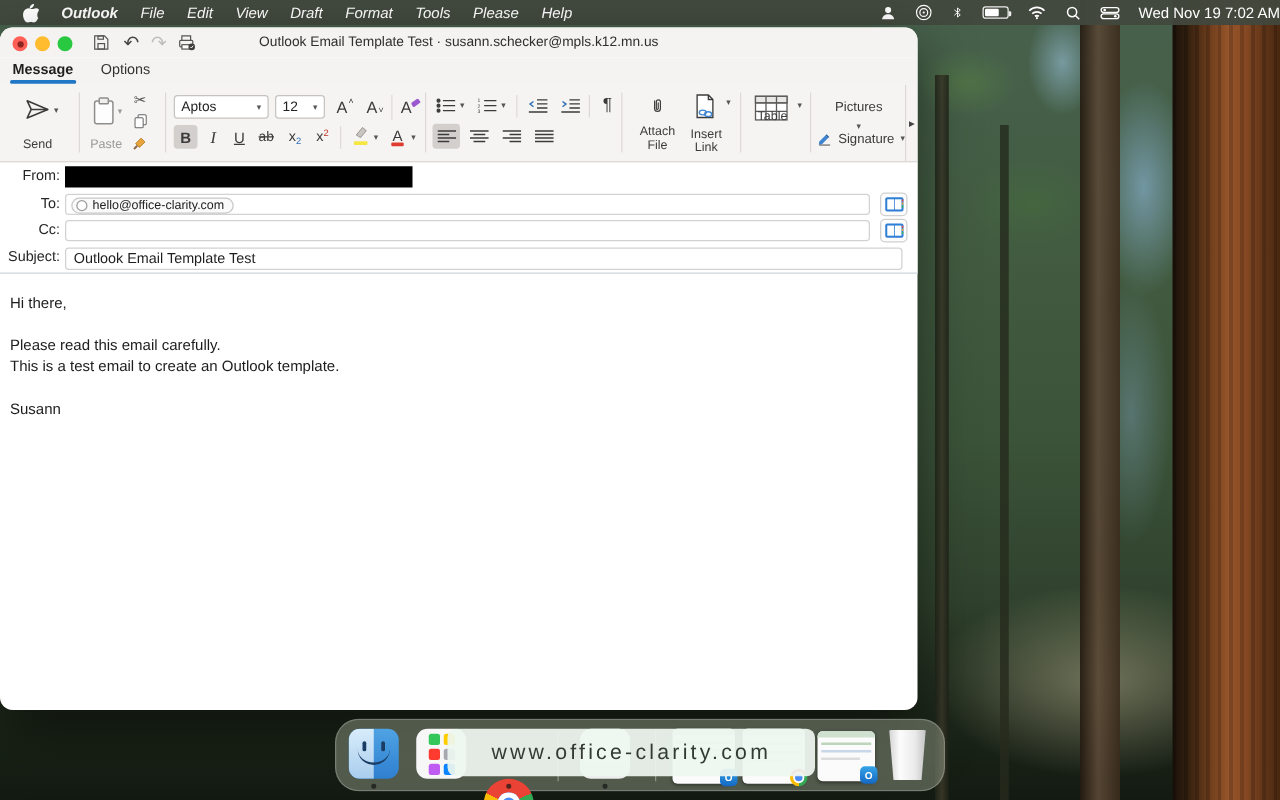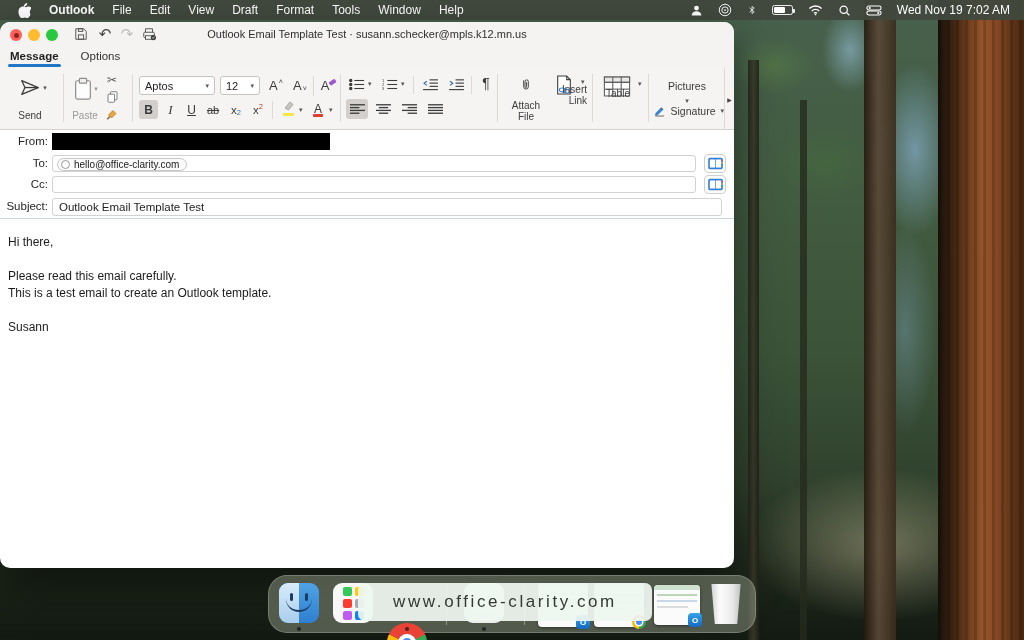--- a/index.html
+++ b/index.html
@@ -22,22 +22,22 @@
   .trunk-mid { left:864px; top:0; width:32px; height:640px;
     background: linear-gradient(90deg,#241a10,#5a4836 45%,#3a2b1c 100%); opacity:.92; }
   .trunk-thin1 { left:748px; top:60px; width:11px; height:580px; background:linear-gradient(90deg,#20251a,#3c3a2a,#1e2117); opacity:.85; }
   .trunk-thin2 { left:800px; top:100px; width:7px; height:540px; background:#262b1d; opacity:.8; }
   .foliage { left:734px; top:18px; width:130px; height:240px;
     background: radial-gradient(ellipse 60px 40px at 30% 20%, rgba(90,130,70,.55), transparent 70%),
                 radial-gradient(ellipse 70px 50px at 70% 60%, rgba(70,110,60,.5), transparent 70%); }
   
   #menubar { position:absolute; left:0; top:0; width:1024px; height:20px;
     background:rgba(66,72,61,.96); display:flex; align-items:center; color:#fff; font-size:12px; }
-  #menubar .left { display:flex; align-items:center; gap:18px; padding-left:18px; }
-  #menubar .right { margin-left:auto; display:flex; align-items:center; gap:15px; padding-right:14px; }
+  #menubar .left { display:flex; align-items:center; gap:18px; padding-left:18px;font-style:italic; }
+  #menubar .right { margin-left:auto; display:flex; align-items:center; gap:15px; }
   .menu-item { cursor:default; }
   .menu-item.app { font-weight:bold; }
   .clock { font-size:12px; }
   .battery { width:21px; height:10px; border:1px solid rgba(255,255,255,.9); border-radius:2.5px; position:relative; }
   .battery .lvl { position:absolute; left:1px; top:1px; bottom:1px; width:11px; background:#fff; border-radius:1px; }
   .battery:after { content:""; position:absolute; right:-3px; top:2.5px; width:2px; height:4px; background:rgba(255,255,255,.9); border-radius:0 1px 1px 0; }
   
   #win { position:absolute; left:0; top:22px; width:734px; height:546px; background:#fff;
     border-radius:10px; box-shadow:0 18px 45px rgba(0,0,0,.5); }
   #titlebar { position:absolute; left:0; top:0; width:100%; height:24px; background:#f5f3f1; border-radius:10px 10px 0 0; }
@@ -126,21 +126,21 @@
             <path d="M9.2 0c.1 1-.3 1.9-.9 2.6-.6.7-1.6 1.2-2.5 1.1-.1-.9.4-1.9 1-2.5C7.4.5 8.4.1 9.2 0zM12.6 11.2c-.3.8-.5 1.1-.9 1.8-.6 1-1.5 2.2-2.6 2.2-1 0-1.2-.6-2.5-.6s-1.6.6-2.5.6c-1.1 0-1.9-1.1-2.5-2C.2 10.9 0 7.4 1.3 5.5c.9-1.3 2.2-2 3.5-2 1.2 0 2 .7 3 .7 1 0 1.6-.7 3-.7 1.1 0 2.3.6 3.1 1.7-2.7 1.5-2.3 5.2-1.3 6z"></path>
           </svg>
       </span>
       <span class="menu-item app">Outlook</span>
       <span class="menu-item">File</span>
       <span class="menu-item">Edit</span>
       <span class="menu-item">View</span>
       <span class="menu-item">Draft</span>
       <span class="menu-item">Format</span>
       <span class="menu-item">Tools</span>
-      <span class="menu-item">Window</span>
+      <span class="menu-item">Please</span>
       <span class="menu-item">Help</span>
     </div>
     <div class="right">
       <span style="display:flex;">
         <svg width="13" height="13" viewBox="0 0 16 16">
             <circle cx="8" cy="5" r="3" fill="#fff"></circle>
             <path d="M2 14a6 5 0 0 1 12 0Z" fill="#fff"></path>
           </svg>
       </span>
       <span style="display:flex;">
@@ -404,21 +404,21 @@
         </div>
       <div class="rbtn" style="left:549px; top:4px; width:30px; height:26px;">
         <svg width="18" height="22" viewBox="0 0 20 22" fill="none" stroke="#3b3b3b" stroke-width="1.2">
             <path d="M3 1h10l4 4v16H3z" fill="#fff"></path>
             <path d="M13 1v4h4"></path>
             <ellipse cx="8" cy="16.5" rx="3.1" ry="2.1" stroke="#3f86d1"></ellipse>
             <ellipse cx="12.8" cy="18" rx="3.1" ry="2.1" stroke="#3f86d1"></ellipse>
           </svg>
       </div>
       <span class="chev" style="position:absolute; left:581px; top:10px;">▾</span>
-      <div class="rlabel two-line" style="left:543px; top:16px; width:44px;text-align:right;">
+      <div class="rlabel two-line" style="left:543px; top:34px; width:44px;">
           <div>Insert</div>
           <div>Link</div>
         </div>
       <div class="vsep" style="left:592px;"></div>
 
       <div class="rbtn" style="left:600px; top:6px; width:34px; height:24px;">
         <svg width="28" height="21" viewBox="0 0 26 20" stroke="#5b5b5b" stroke-width="1" fill="#fff">
             <rect x="1" y="1" width="24" height="18"></rect>
             <rect x="1" y="1" width="24" height="5" fill="#e9e8e6"></rect>
             <line x1="1" y1="6" x2="25" y2="6"></line>

